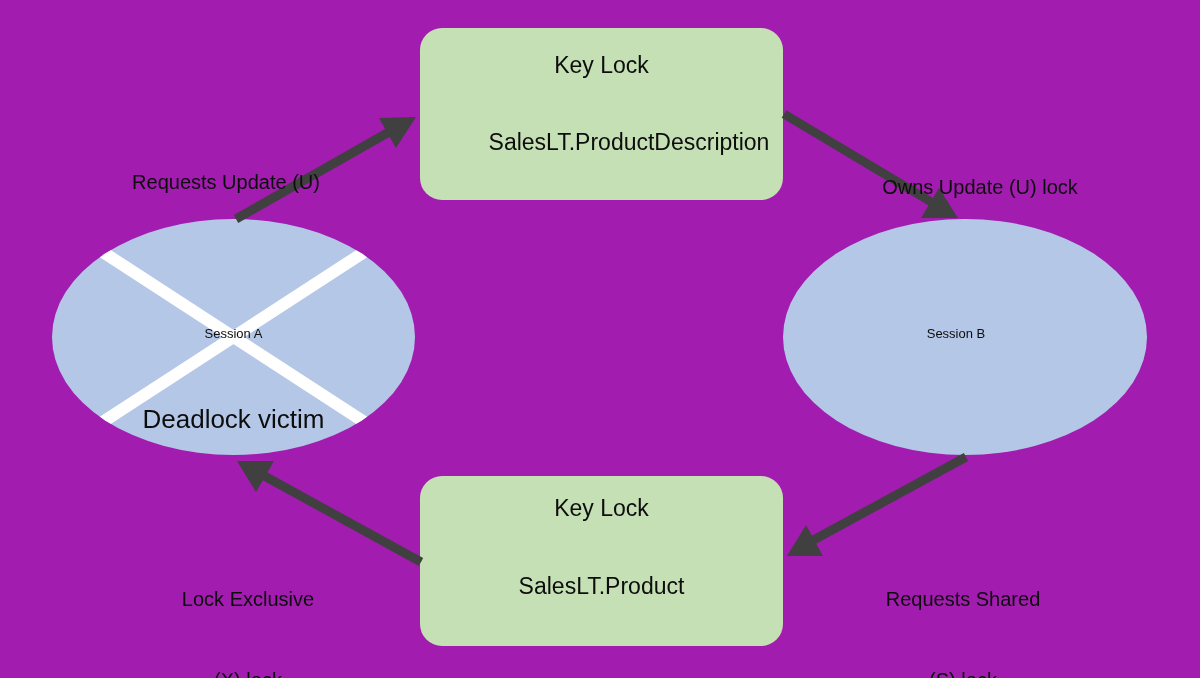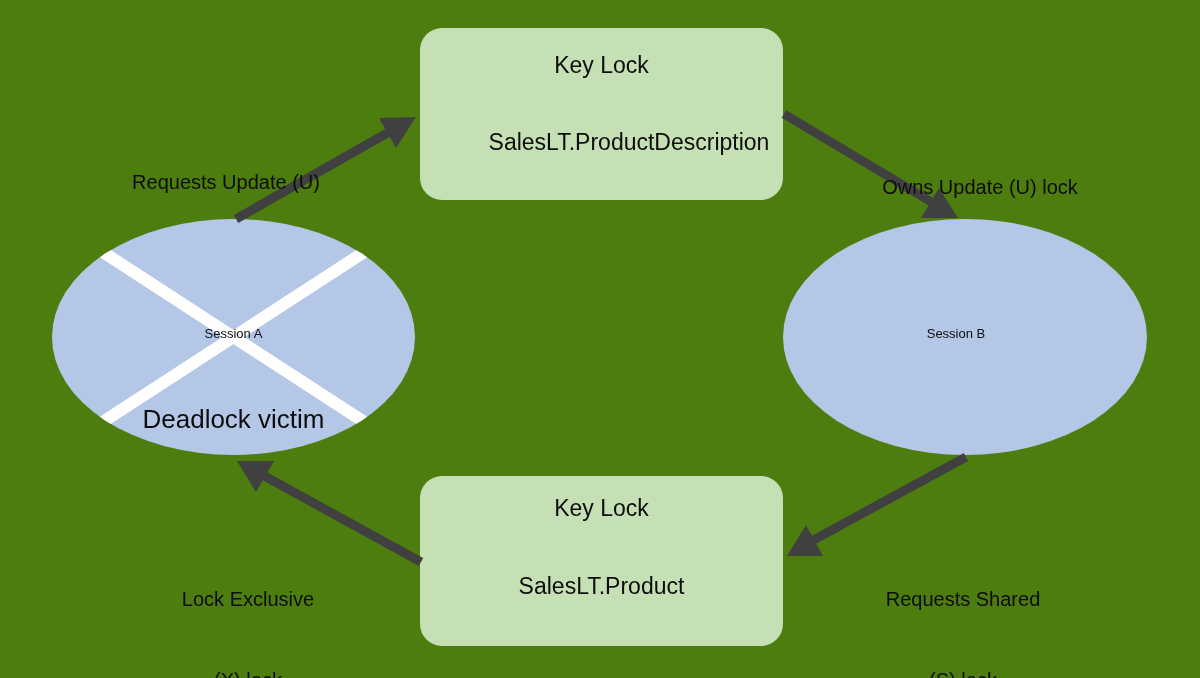--- a/index.html
+++ b/index.html
@@ -53,21 +53,21 @@
     text-align: center;
     font-size: 20px;
     line-height: 1.35;
     color: #0d0d0d;
     white-space: pre;
   }
 </style>
 </head>
 <body>
 
-<div id="diagram-root" style="background: #4d7c0f;">
+<div id="diagram-root" style="background: #a21caf;">
 
   <svg id="diagram-svg" viewBox="0 0 1200 678">
     <defs>
       <clipPath id="clip-session-a">
         <ellipse cx="233.5" cy="337" rx="181.5" ry="118"></ellipse>
       </clipPath>
     </defs>
 
     <rect x="420" y="28" width="363" height="172" rx="22" ry="22" fill="#c5e0b4"></rect>
 

